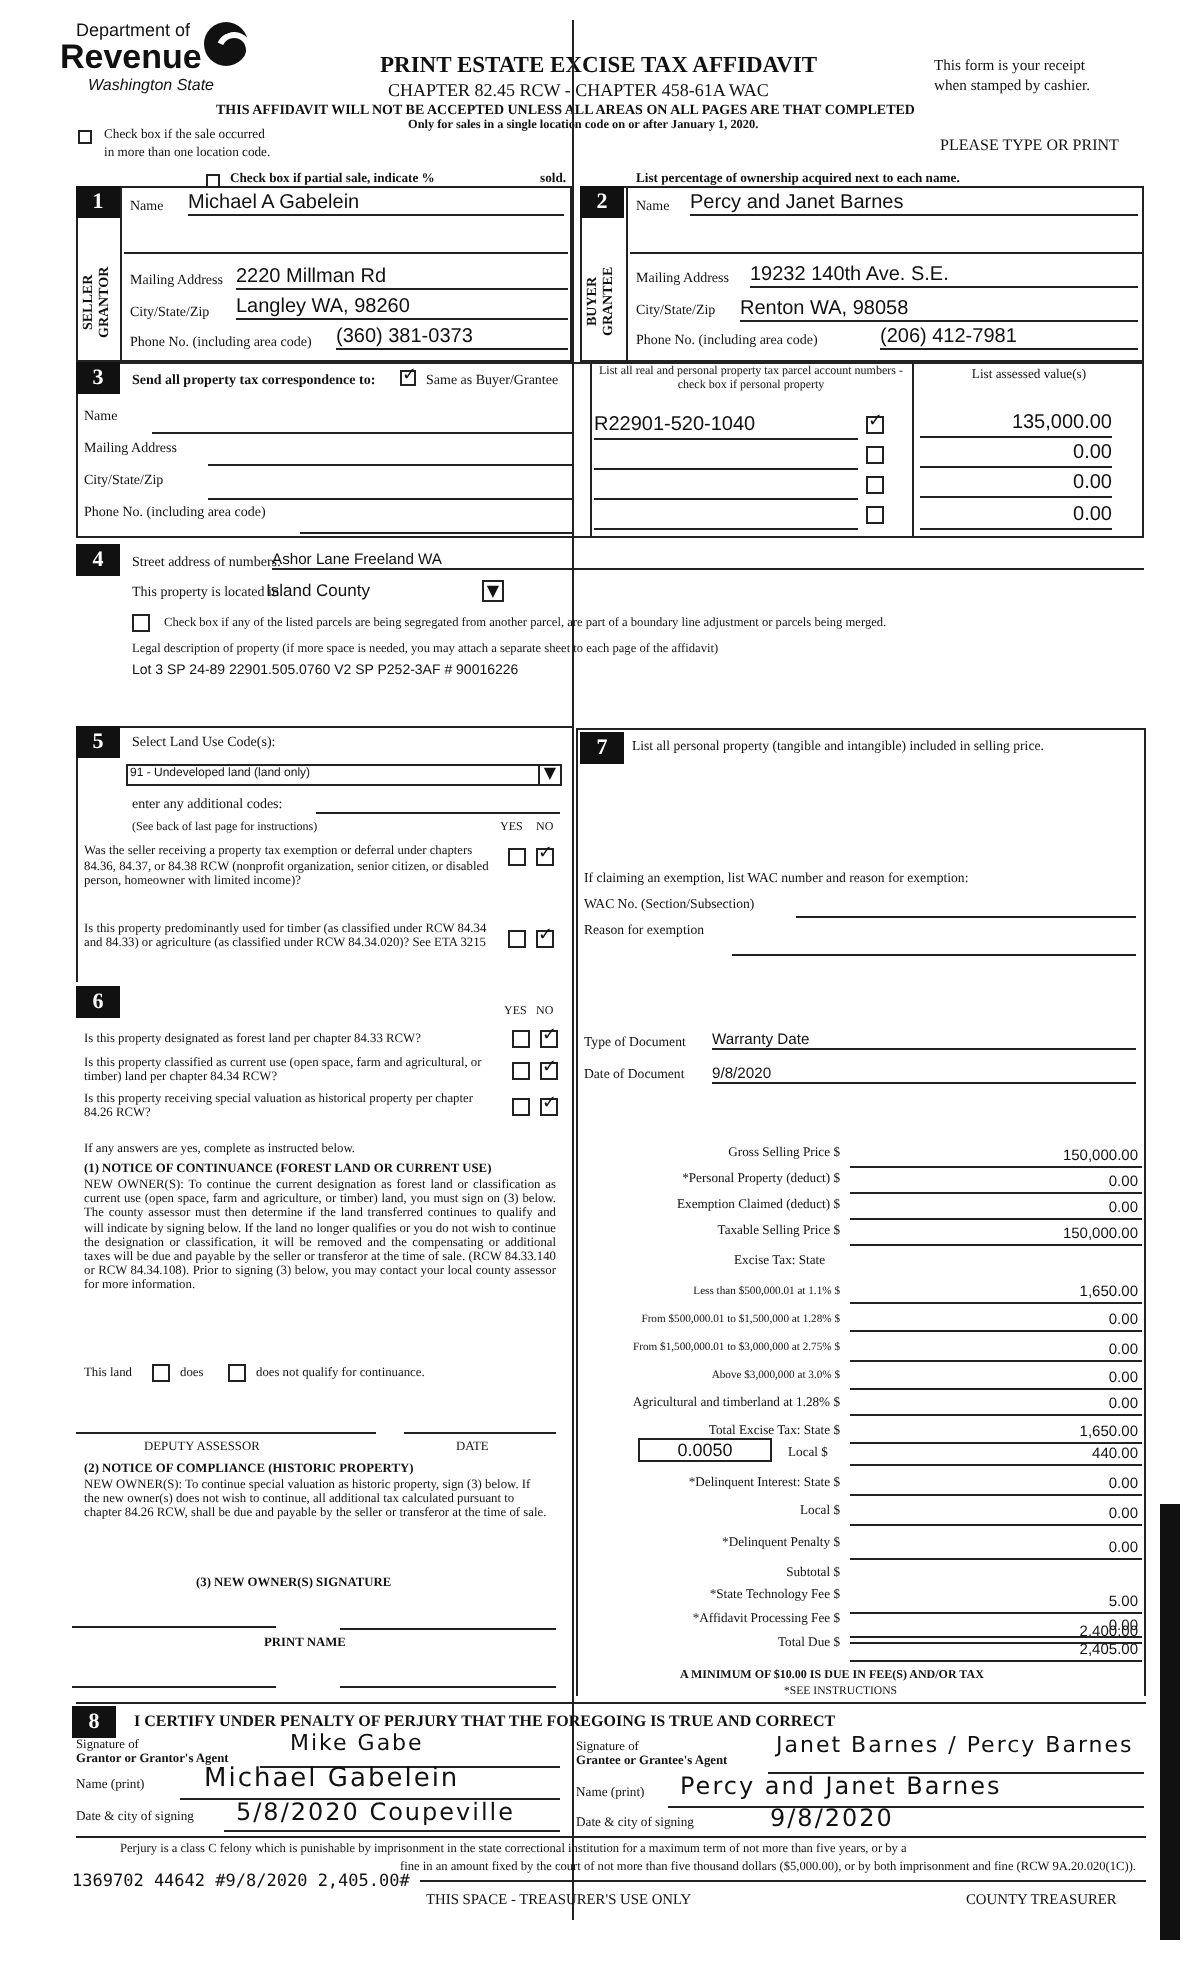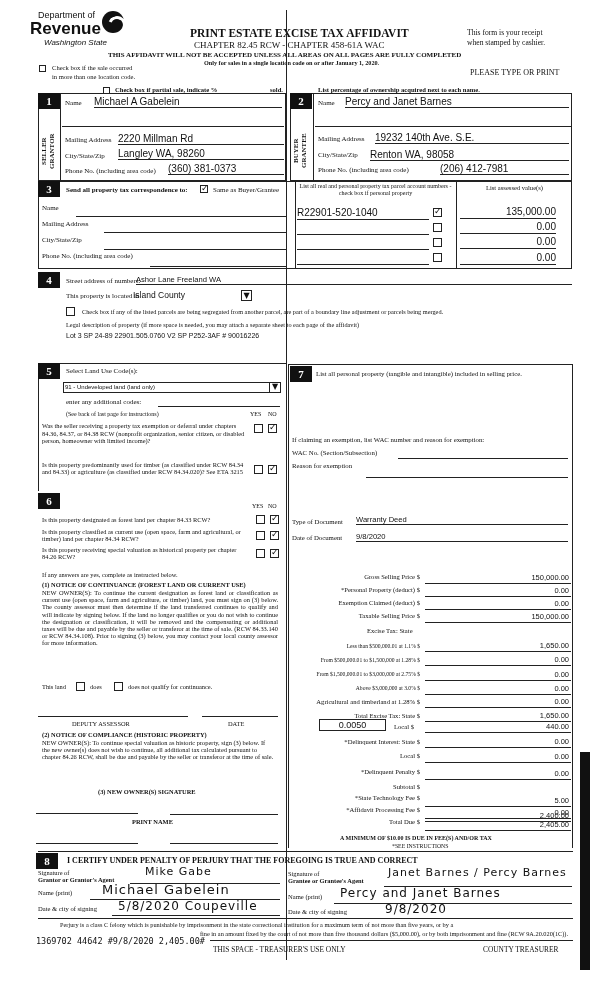--- a/index.html
+++ b/index.html
@@ -30,21 +30,21 @@
 <body>
 
 <div class="abs" style="left:30px;top:8px;width:100px;height:40px;">
   <div class="abs" style="left:8px;top:2px;font-family:'Liberation Sans',sans-serif;font-size:9px;">Department of</div>
   <div class="abs" style="left:0px;top:11px;font-family:'Liberation Sans',sans-serif;font-size:17px;font-weight:bold;">Revenue</div>
   <div class="abs" style="left:14px;top:30px;font-family:'Liberation Sans',sans-serif;font-size:8px;font-style:italic;">Washington State</div>
   <div class="logo-swoosh" style="left:72px;top:3px;"></div>
 </div>
 <div class="abs bold" style="left:190px;top:27px;font-size:11.5px;">PRINT ESTATE EXCISE TAX AFFIDAVIT</div>
 <div class="abs" style="left:194px;top:40px;font-size:9px;">CHAPTER 82.45 RCW - CHAPTER 458-61A WAC</div>
-<div class="abs bold" style="left:108px;top:51px;font-size:7px;">THIS AFFIDAVIT WILL NOT BE ACCEPTED UNLESS ALL AREAS ON ALL PAGES ARE FULLY COMPLETED</div>
+<div class="abs bold" style="left:108px;top:51px;font-size:7px;">THIS AFFIDAVIT WILL NOT BE ACCEPTED UNLESS ALL AREAS ON ALL PAGES ARE THAT COMPLETED</div>
 <div class="abs bold" style="left:204px;top:59px;font-size:6.2px;">Only for sales in a single location code on or after January 1, 2020.</div>
 <div class="abs" style="left:467px;top:28px;font-size:7.6px;">This form is your receipt</div>
 <div class="abs" style="left:467px;top:38px;font-size:7.6px;">when stamped by cashier.</div>
 <div class="abs" style="left:470px;top:68px;font-size:8px;">PLEASE TYPE OR PRINT</div>
 
 <div class="box" style="left:39px;top:65px;width:7px;height:7px;"></div>
 <div class="abs" style="left:52px;top:64px;font-size:6.6px;">Check box if the sale occurred</div>
 <div class="abs" style="left:52px;top:73px;font-size:6.6px;">in more than one location code.</div>
 <div class="box" style="left:103px;top:87px;width:7px;height:7px;"></div>
 <div class="abs bold" style="left:115px;top:86px;font-size:6.6px;">Check box if partial sale, indicate %</div>
@@ -183,21 +183,21 @@
 
 <div class="abs" style="left:288px;top:364px;width:285px;height:484px;border-left:1px solid #222;border-top:1px solid #222;border-right:1px solid #222;"></div>
 <div class="abs num" style="left:290px;top:366px;">7</div>
 <div class="abs lbl" style="left:316px;top:370px;font-size:6.8px;">List all personal property (tangible and intangible) included in selling price.</div>
 <div class="abs lbl" style="left:292px;top:436px;font-size:6.8px;">If claiming an exemption, list WAC number and reason for exemption:</div>
 <div class="abs lbl" style="left:292px;top:449px;font-size:6.8px;">WAC No. (Section/Subsection)</div>
 <div class="hline" style="left:398px;top:458px;width:170px;"></div>
 <div class="abs lbl" style="left:292px;top:462px;font-size:6.8px;">Reason for exemption</div>
 <div class="hline" style="left:366px;top:477px;width:202px;"></div>
 <div class="abs lbl" style="left:292px;top:518px;font-size:6.8px;">Type of Document</div>
-<div class="abs line sans" style="left:356px;top:515px;width:212px;font-size:7.6px;">Warranty Deed</div>
+<div class="abs line sans" style="left:356px;top:515px;width:212px;font-size:7.6px;">Warranty Date</div>
 <div class="abs lbl" style="left:292px;top:534px;font-size:6.8px;">Date of Document</div>
 <div class="abs line sans" style="left:356px;top:532px;width:212px;font-size:7.6px;">9/8/2020</div>
 
 <div>
   <div class="amtlbl" style="top:573px;">Gross Selling Price  $</div>
   <div class="amtline" style="top:573px;">150,000.00</div>
   <div class="amtlbl" style="top:586px;">*Personal Property (deduct)  $</div>
   <div class="amtline" style="top:586px;">0.00</div>
   <div class="amtlbl" style="top:599px;">Exemption Claimed (deduct)  $</div>
   <div class="amtline" style="top:599px;">0.00</div>

